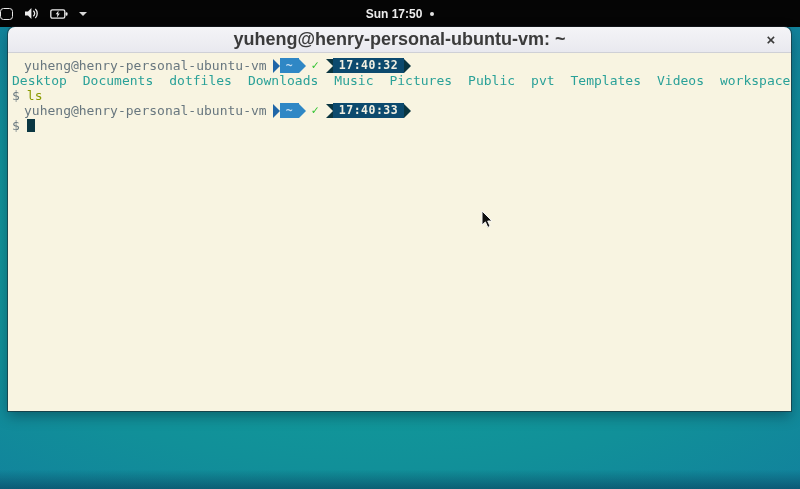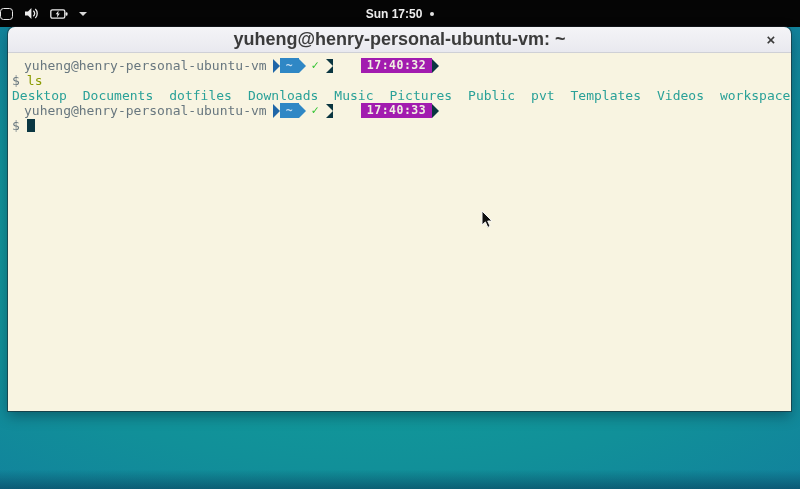--- a/index.html
+++ b/index.html
@@ -63,21 +63,21 @@
   .uh { color:#68777f; margin-right:6px; }
 
   
   .tri, .notch { width:0; height:0; display:inline-block; }
   .tri-dkblue { border-top:7.5px solid transparent; border-bottom:7.5px solid transparent; border-left:7px solid #1f66a8; }
   .seg { height:15px; line-height:15px; font-size:11.5px; font-weight:700; padding:0 6px; display:inline-block; }
   .seg-blue { background:#2f87c5; color:#c6def2; }
   .tri-blue { border-top:7.5px solid transparent; border-bottom:7.5px solid transparent; border-left:7px solid #2f87c5; }
   .check { color:#2ec22e; font-weight:700; margin:0 7px 0 6px; font-size:12px; }
   .notch-navy { border-top:7.5px solid #0a3540; border-bottom:7.5px solid #0a3540; border-left:7px solid transparent; }
-  .seg-navy { background:#a21caf; color:#f0efe2; letter-spacing:.5px;margin-left:28px; }
+  .seg-navy { background:#0c4a6e; color:#f0efe2; letter-spacing:.5px; }
   .tri-navy { border-top:7.5px solid transparent; border-bottom:7.5px solid transparent; border-left:7px solid #0a3540; }
 
   .cmdline { padding-left:2px; }
   .dollar { color:#68777f; }
   .cmd { color:#8a9a00; margin-left:7px; }
   .dirline { padding-left:2px; color:#2aa198; }
   .dir { margin-right:16px; }
   .dir:last-child { margin-right:0; }
   .cursor { display:inline-block; width:8px; height:13px; background:#0b3742; margin-left:7px; vertical-align:-2px; }
 
@@ -123,26 +123,26 @@
         <span class="uh">yuheng@henry-personal-ubuntu-vm</span>
         <span class="tri tri-dkblue"></span>
           <span class="seg seg-blue">~</span>
           <span class="tri tri-blue"></span>
         <span class="check">✓</span>
         <span class="notch notch-navy"></span>
           <span class="seg seg-navy">17:40:32</span>
           <span class="tri tri-navy"></span>
       </div>
 
+      <div class="line dirline">
+        <span class="dir">Desktop</span><span class="dir">Documents</span><span class="dir">dotfiles</span><span class="dir">Downloads</span><span class="dir">Music</span><span class="dir">Pictures</span><span class="dir">Public</span><span class="dir">pvt</span><span class="dir">Templates</span><span class="dir">Videos</span><span class="dir">workspace</span>
+      </div>
+
       <div class="line cmdline">
         <span class="dollar">$</span><span class="cmd">ls</span>
-      </div>
-
-      <div class="line dirline">
-        <span class="dir">Desktop</span><span class="dir">Documents</span><span class="dir">dotfiles</span><span class="dir">Downloads</span><span class="dir">Music</span><span class="dir">Pictures</span><span class="dir">Public</span><span class="dir">pvt</span><span class="dir">Templates</span><span class="dir">Videos</span><span class="dir">workspace</span>
       </div>
 
       <div class="line promptline">
         <span class="uh">yuheng@henry-personal-ubuntu-vm</span>
         <span class="tri tri-dkblue"></span>
           <span class="seg seg-blue">~</span>
           <span class="tri tri-blue"></span>
         <span class="check">✓</span>
         <span class="notch notch-navy"></span>
           <span class="seg seg-navy">17:40:33</span>

